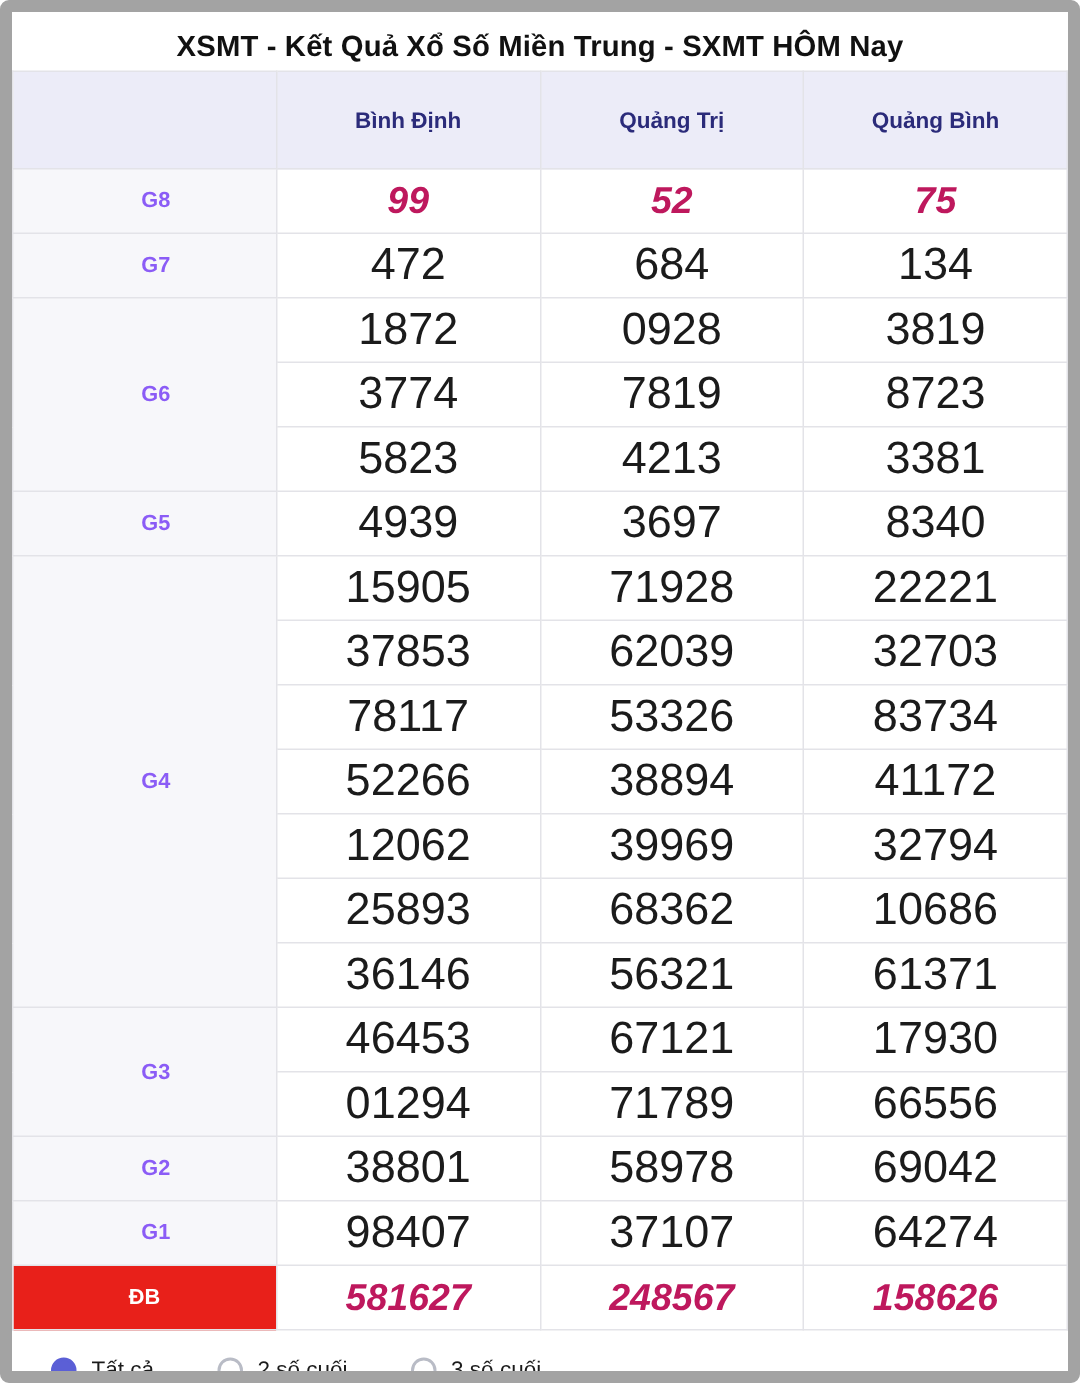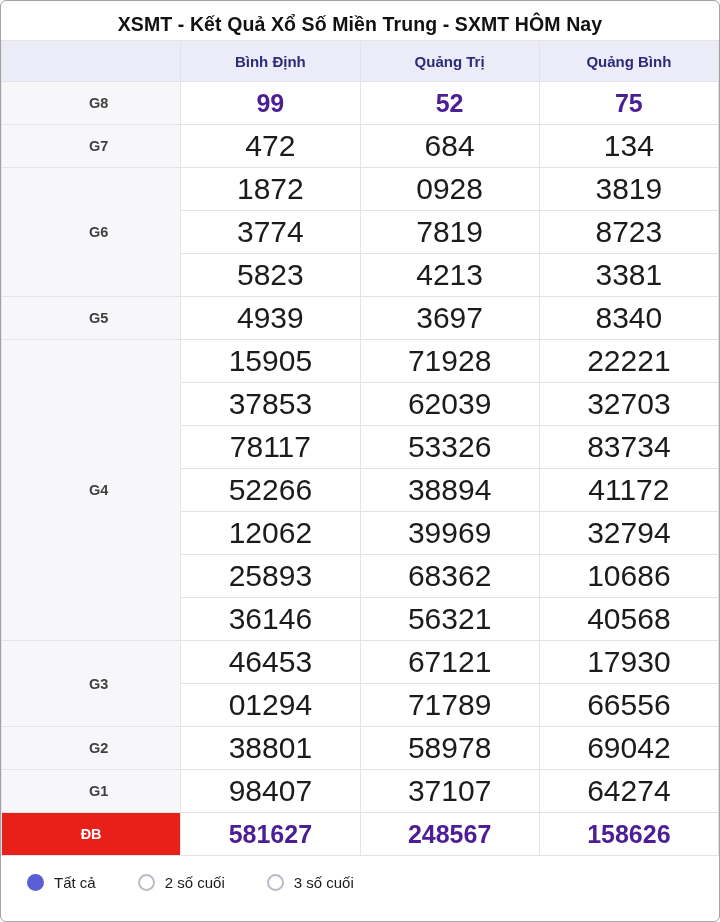--- a/index.html
+++ b/index.html
@@ -11,21 +11,21 @@
     height: 922px;
     background: #ffffff;
     font-family: "Liberation Sans", sans-serif;
     color: #1b1b1b;
     overflow: hidden;
   }
   .page {
     width: 720px;
     height: 922px;
     box-sizing: border-box;
-    border: 1px solid #a3a3a3;
+    border: 8px solid #a3a3a3;
     border-radius: 6px;
     background: #ffffff;
     display: flex;
     flex-direction: column;
     overflow: hidden;
   }
   .header {
     text-align: center;
     padding: 12px 10px 4px 10px;
   }
@@ -61,42 +61,43 @@
     border: 1px solid #e3e3e8;
     text-align: center;
     vertical-align: middle;
   }
   thead th {
     background: #ececf8;
     color: #2b2b7a;
     font-size: 15px;
     font-weight: bold;
     height: 40px;
-    padding: 0;
+    padding: 12px;
   }
   thead th.corner {
     background: #ececf8;
   }
   td.rowlabel {
     background: #f7f7fa;
     font-size: 14.5px;
     font-weight: bold;
-    color: #404040;
+    color: #8b5cf6;
     width: 58px;
     padding-left: 16px;
   }
   td.num {
     font-size: 30px;
     color: #1b1b1b;
     height: 40px;
     font-weight: normal;
   }
   tr.g8 td.num, tr.db td.num {
-    color: #4c1d95;
-    font-weight: bold;
+    color: #be185d;
+    font-weight: bold;
+    font-style: italic;
   }
   tr.g8 td.num { font-size: 25px; }
   tr.db td.num { font-size: 25px; text-align: center; }
   td.db-label {
     background: #e8201a;
     color: #ffffff;
     font-weight: bold;
     font-size: 14.5px;
   }
   .footer {
@@ -214,21 +215,21 @@
         <td class="num">32794</td>
       </tr>
       <tr>
         <td class="num">25893</td>
         <td class="num">68362</td>
         <td class="num">10686</td>
       </tr>
       <tr>
         <td class="num">36146</td>
         <td class="num">56321</td>
-        <td class="num">40568</td>
+        <td class="num">61371</td>
       </tr>
 
       <tr>
         <td class="rowlabel" rowspan="2">G3</td>
         <td class="num">46453</td>
         <td class="num">67121</td>
         <td class="num">17930</td>
       </tr>
       <tr>
         <td class="num">01294</td>

